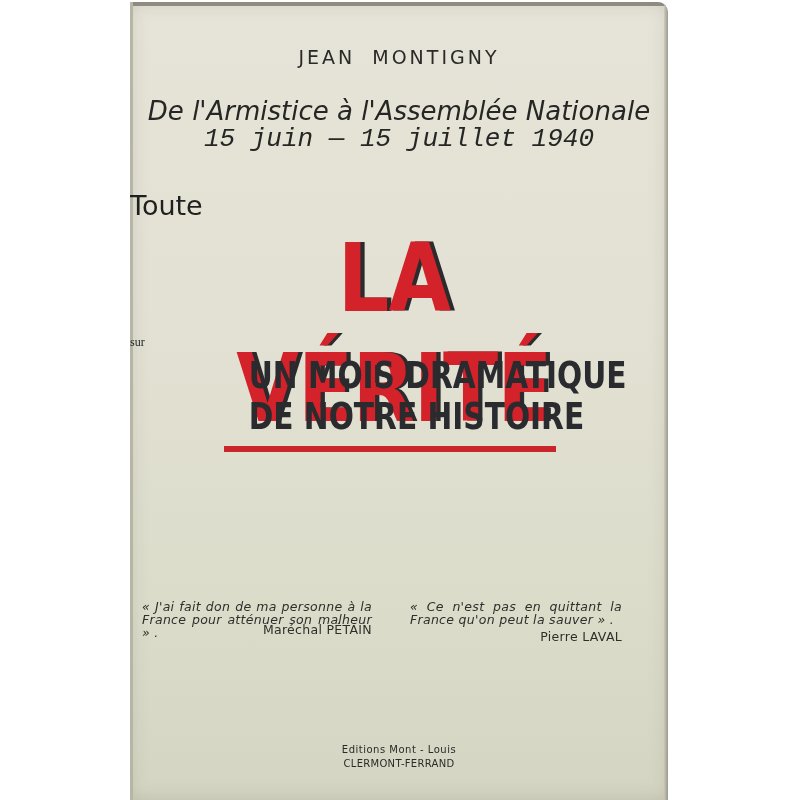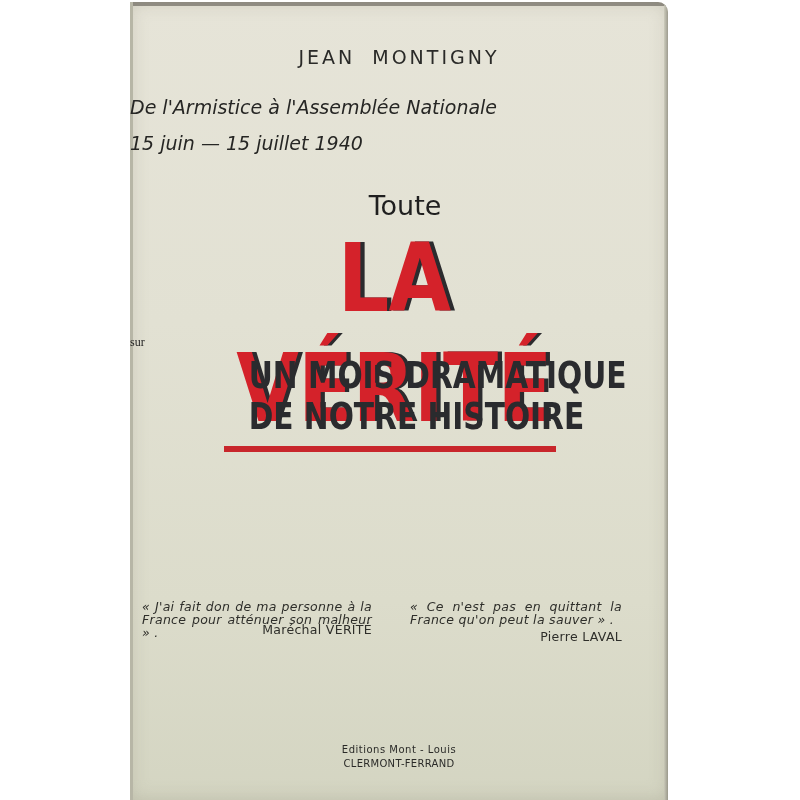--- a/index.html
+++ b/index.html
@@ -62,37 +62,37 @@
       font-family: "DejaVu Sans", sans-serif;
       font-size: 19px;
       letter-spacing: 3px;
       word-spacing: 8px;
       color: #2a2a28;
     }
     .subtitle {
       position: absolute;
       left: 0;
       width: 100%;
+      text-align: center;
       font-family: "DejaVu Sans", sans-serif;
       font-style: italic;
-      font-size: 19px;
+      font-size: 26px;
       color: #262624;
     }
     .subtitle.line1 { top: 94px; }
-    .subtitle.line2 { top: 130px; }
+    .subtitle.line2 { top: 122px; font-family: Liberation Mono, monospace; }
     .toute {
       position: absolute;
       left: 0;
       width: 100%;
       top: 188px;
-      text-align: center;
+      text-align: left;
       font-family: "DejaVu Sans", sans-serif;
       font-size: 27px;
       color: #1f1f1f;
-      margin-left: 6px;
     }
     .main-title {
       position: absolute;
       left: 44px;
       top: 222px;
       width: 440px;
       text-align: center;
       font-family: "DejaVu Sans", sans-serif;
       font-weight: bold;
       font-size: 94px;
@@ -207,21 +207,21 @@
 
     <div class="sur">sur</div>
 
     <div class="subhead line1">UN MOIS DRAMATIQUE</div>
     <div class="subhead line2">DE NOTRE HISTOIRE</div>
 
     <div class="red-rule"></div>
 
     <div class="quote left">
       <span class="q-text">« J'ai fait don de ma personne à la France pour atténuer son malheur » .</span>
-      <span class="q-author">Maréchal VÉRITÉ</span>
+      <span class="q-author">Maréchal PÉTAIN</span>
     </div>
 
     <div class="quote right">
       <span class="q-text">« Ce n'est pas en quittant la France qu'on peut la sauver » .</span>
       <span class="q-author">Pierre LAVAL</span>
     </div>
 
     <div class="publisher city">CLERMONT-FERRAND</div>
     <div class="publisher name">Editions Mont - Louis</div>
   </div>

